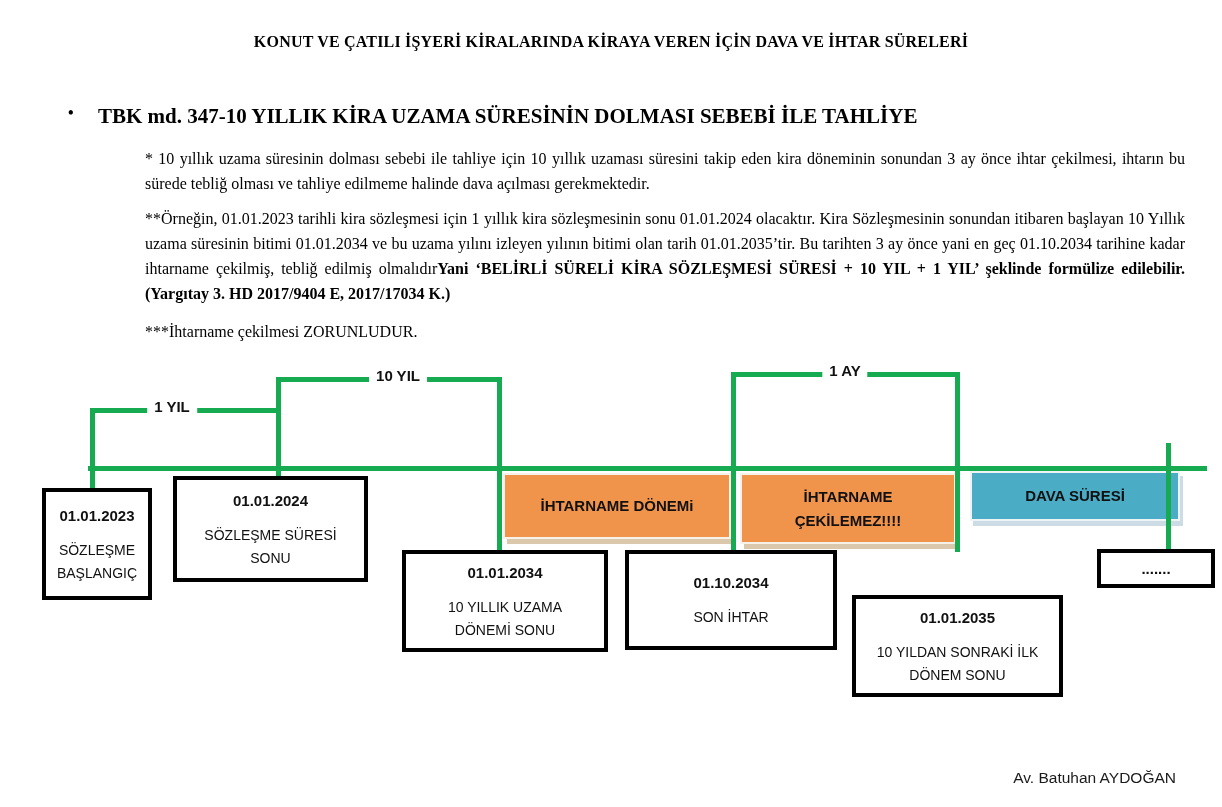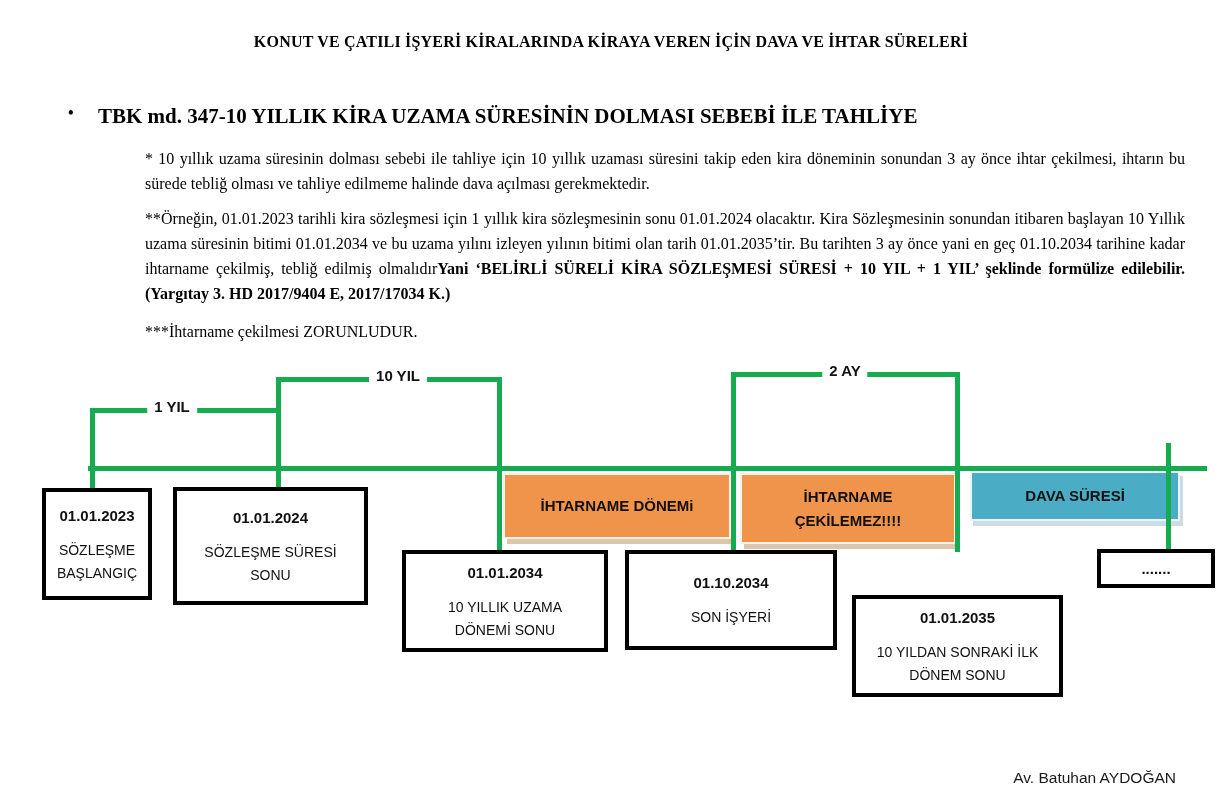--- a/index.html
+++ b/index.html
@@ -92,43 +92,43 @@
 <div class="seg" style="left:276px;top:377px;width:5px;height:113px;"></div>
 <div class="seg" style="left:276px;top:377px;width:226px;height:5px;"></div>
 <div class="seg" style="left:497px;top:377px;width:5px;height:175px;"></div>
 <div class="seg" style="left:731px;top:372px;width:229px;height:5px;"></div>
 <div class="seg" style="left:731px;top:372px;width:5px;height:180px;"></div>
 <div class="seg" style="left:955px;top:372px;width:5px;height:180px;"></div>
 <div class="seg" style="left:1166px;top:443px;width:5px;height:108px;"></div>
 
 <span class="dur-label" style="left:172px;top:398px;">1 YIL</span>
 <span class="dur-label" style="left:398px;top:367px;">10 YIL</span>
-<span class="dur-label" style="left:845px;top:362px;">2 AY</span>
+<span class="dur-label" style="left:845px;top:362px;">1 AY</span>
 
 <div class="tbox" style="left:42px;top:488px;width:110px;height:112px;">
   <div class="date">01.01.2023</div>
   <div class="bline">SÖZLEŞME</div>
   <div class="bline">BAŞLANGIÇ</div>
 </div>
 
-<div class="tbox" style="left:173px;top:487px;width:195px;height:118px;">
+<div class="tbox" style="left:173px;top:476px;width:195px;height:106px;">
   <div class="date">01.01.2024</div>
   <div class="bline">SÖZLEŞME SÜRESİ</div>
   <div class="bline">SONU</div>
 </div>
 
 <div class="tbox" style="left:402px;top:550px;width:206px;height:102px;">
   <div class="date">01.01.2034</div>
   <div class="bline">10 YILLIK UZAMA</div>
   <div class="bline">DÖNEMİ SONU</div>
 </div>
 
 <div class="tbox" style="left:625px;top:550px;width:212px;height:100px;">
   <div class="date">01.10.2034</div>
-  <div class="bline">SON İŞYERİ</div>
+  <div class="bline">SON İHTAR</div>
 </div>
 
 <div class="tbox" style="left:852px;top:550px;width:211px;height:102px;margin-top:45px;">
   <div class="date">01.01.2035</div>
   <div class="bline">10 YILDAN SONRAKİ İLK</div>
   <div class="bline">DÖNEM SONU</div>
 </div>
 
 <div class="tbox tbox-dots" style="left:1097px;top:549px;width:118px;height:39px;">
   <div class="date">.......</div>

